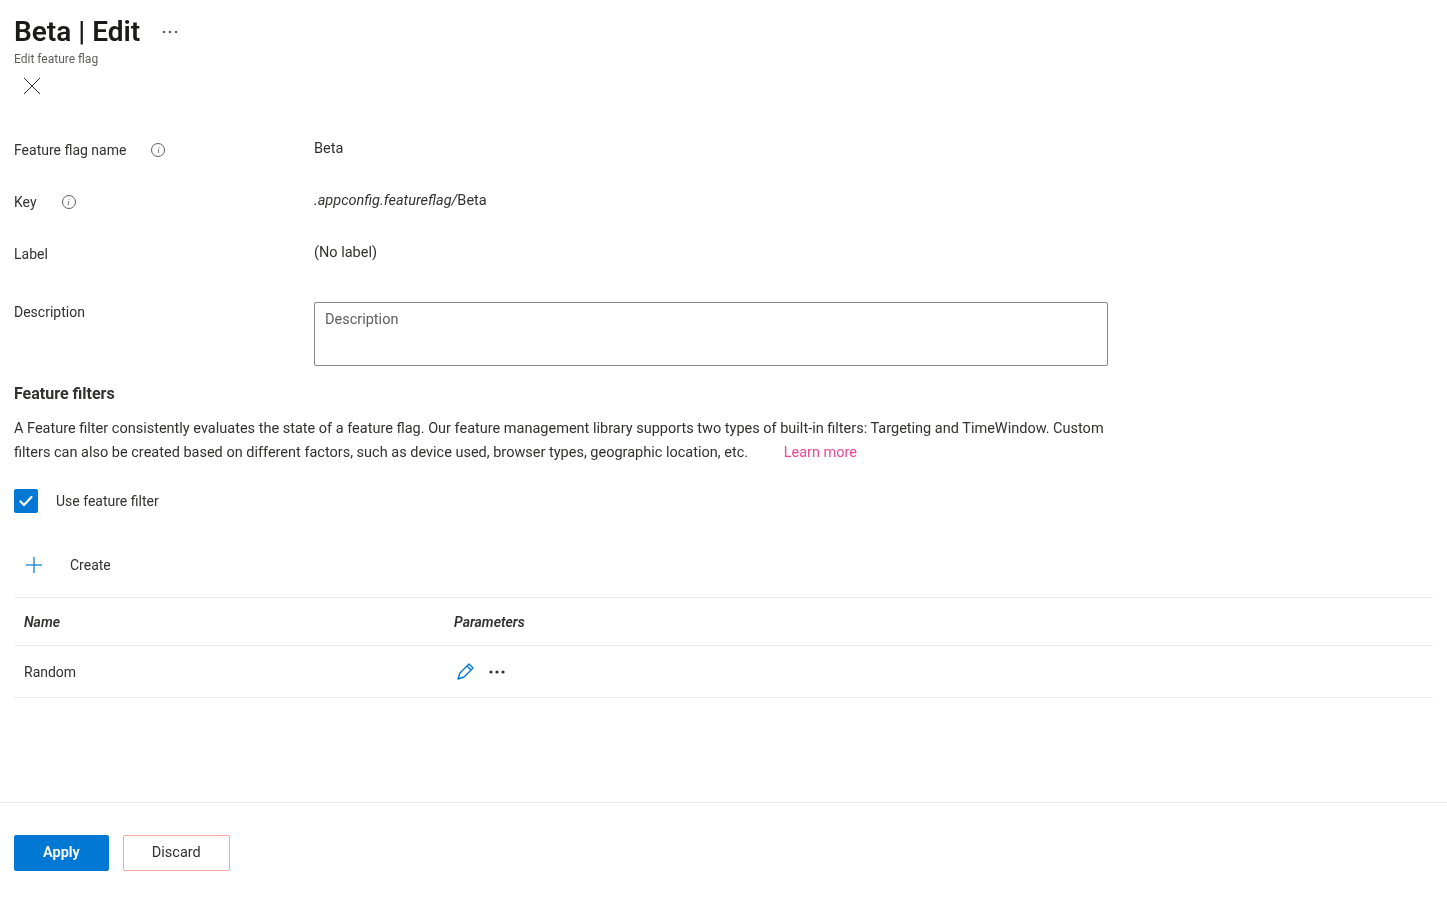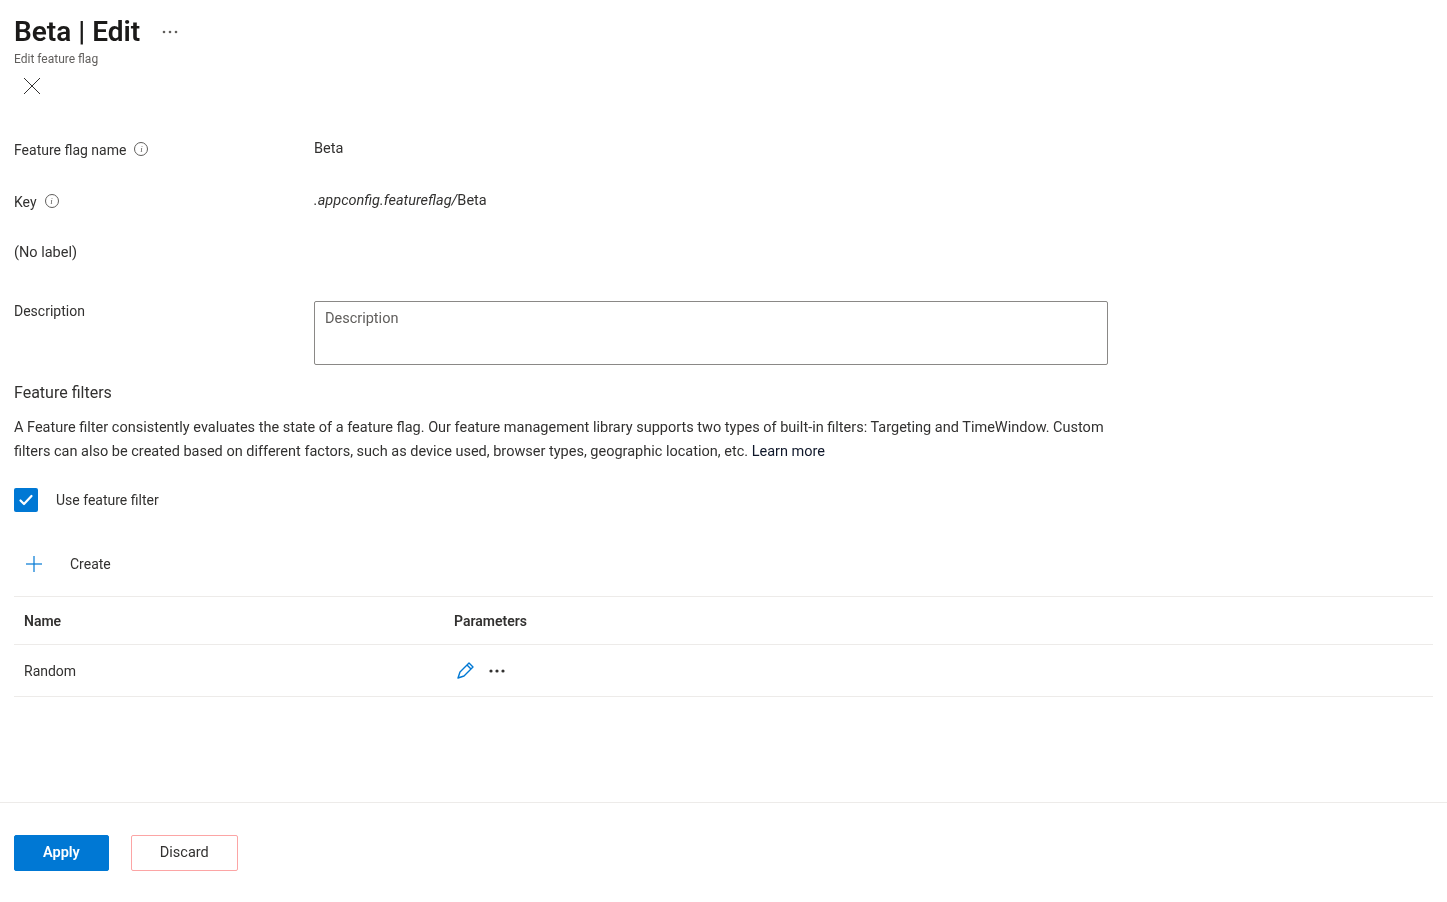--- a/index.html
+++ b/index.html
@@ -59,21 +59,22 @@
   .form-row {
     display: flex;
     align-items: flex-start;
     margin-bottom: 34px;
   }
   .form-label {
     width: 300px;
     font-size: 14px;
     color: #323130;
     display: flex;
-    gap: 8px;
+    align-items: center;
+    gap: 25px;
     padding-top: 2px;
   }
   .info-icon {
     display: inline-flex;
     width: 14px;
     height: 14px;
     border: 1px solid #605e5c;
     border-radius: 50%;
     align-items: center;
     justify-content: center;
@@ -96,34 +97,35 @@
     border-radius: 2px;
     padding: 8px 10px;
     font-family: inherit;
     font-size: 14.5px;
     color: #323130;
     resize: none;
   }
   .description-input::placeholder { color: #605e5c; }
   .section-heading {
     font-size: 16px;
-    font-weight: 400;
+    font-weight: 700;
     margin-top: 8px;
     margin-bottom: 14px;
   }
   .section-desc {
     font-size: 14.5px;
     line-height: 24px;
     color: #323130;
     max-width: 1105px;
   }
   .learn-more {
-    color: #0f172a;
+    color: #ec4899;
     text-decoration: none;
     cursor: pointer;
+    margin-left: 32px;
   }
   .checkbox-row {
     display: flex;
     align-items: center;
     gap: 18px;
     margin-top: 24px;
   }
   .checkbox {
     width: 24px;
     height: 24px;
@@ -155,21 +157,21 @@
   }
   .table {
     margin-top: 22px;
     border-top: 1px solid #edebe9;
   }
   .thead, .trow {
     display: flex;
     align-items: center;
     border-bottom: 1px solid #edebe9;
   }
-  .thead { height: 48px; font-weight: 600; }
+  .thead { height: 48px; font-weight: 600; font-style: italic; }
   .trow { height: 52px; }
   .col-name { width: 410px; padding-left: 10px; }
   .col-params { flex: 1; padding-left: 30px; }
   .col-actions {
     width: 90px;
     display: flex;
     align-items: center;
     justify-content: flex-end;
     gap: 10px;
     padding-right: 6px;
@@ -186,21 +188,21 @@
   .row-more-icon { color: #323130; }
   .footer {
     position: absolute;
     bottom: 0;
     left: 0;
     right: 0;
     height: 100px;
     border-top: 1px solid #edebe9;
     display: flex;
     align-items: center;
-    gap: 22px;
+    gap: 14px;
     padding-left: 14px;
   }
   .btn {
     height: 36px;
     padding: 0 28px;
     border-radius: 2px;
     font-size: 14.5px;
     font-weight: 600;
     cursor: pointer;
     display: inline-flex;
@@ -260,20 +262,23 @@
       <div class="form-label">
         <span>Key</span>
         <span class="info-icon">i</span>
       </div>
       <div class="form-value">
         <span class="key-prefix">.appconfig.featureflag/</span><span>Beta</span>
       </div>
     </div>
 
     <div class="form-row">
+      <div class="form-label">
+        <span>Label</span>
+      </div>
       <div class="form-value">(No label)</div>
     </div>
 
     <div class="form-row" style="margin-bottom:18px;margin-top:40px;">
       <div class="form-label">
         <span>Description</span>
       </div>
       <textarea class="description-input" placeholder="Description" style=""></textarea>
     </div>
 

